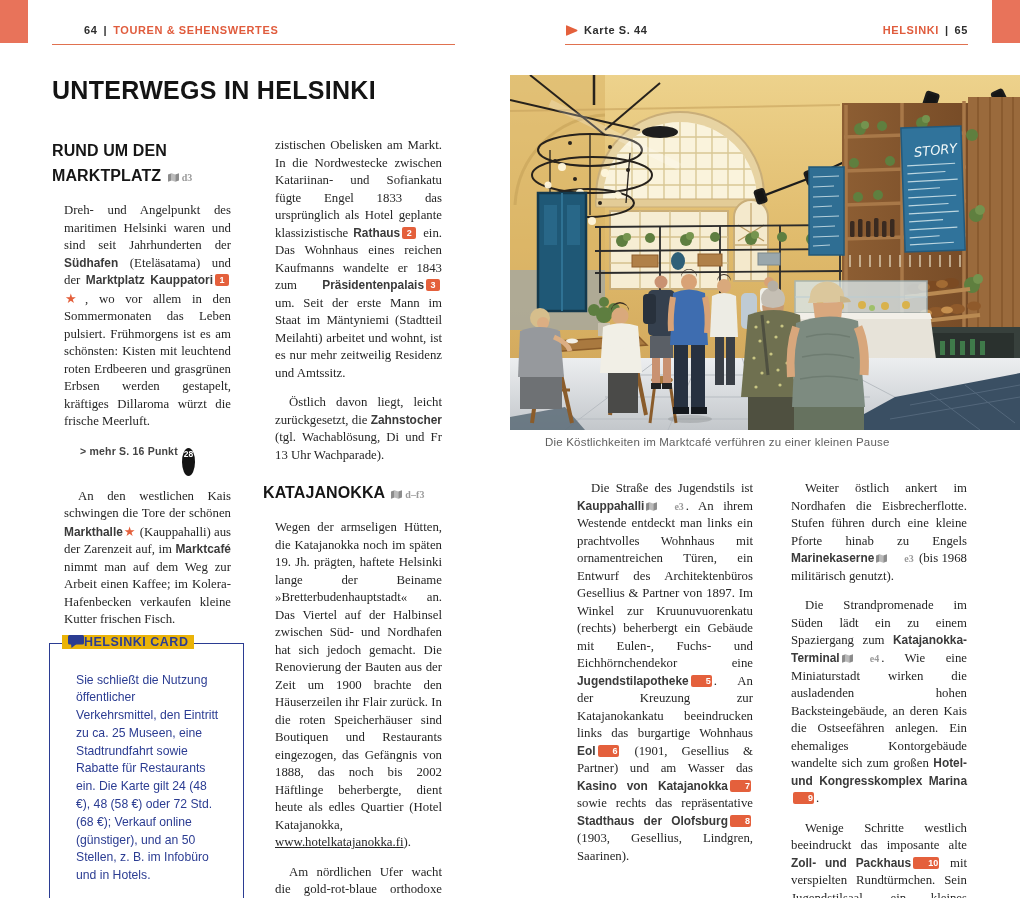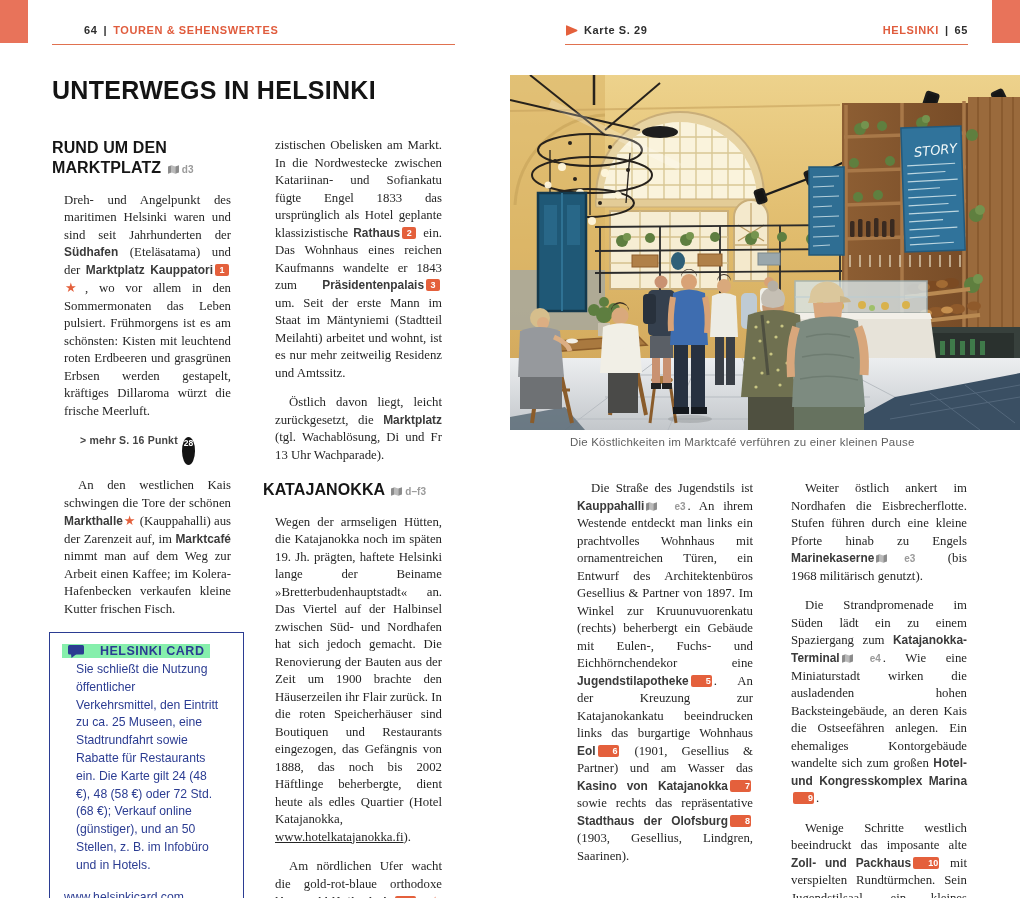--- a/index.html
+++ b/index.html
@@ -26,57 +26,57 @@
   .title{position:absolute;left:52px;top:76px;margin:0;
          font-family:"Liberation Sans",sans-serif;font-weight:700;
          font-size:25px;letter-spacing:.3px;color:#141414;}
   
   .col{position:absolute;}
   .col1L{left:52px;top:138px;width:191px;}
   .col2L{left:263px;top:125px;width:191px;}
   .col1R{left:565px;top:468px;width:200px;}
   .col2R{left:779px;top:468px;width:200px;}
   .h3{margin:0 0 10px 0;font-family:"Liberation Sans",sans-serif;font-weight:700;
-      font-size:16px;line-height:20px;letter-spacing:.1px;color:#161616;}
+      font-size:16px;line-height:25px;letter-spacing:.1px;color:#161616;}
   .h3.mt{margin-top:16px;}
   .body{margin:12px;font-size:12.8px;line-height:17.5px;text-align:justify;
         text-justify:inter-word;color:#262626;}
   .body.ind{text-indent:14px;}
   .rt{}
   .rb{font-family:"Liberation Sans",sans-serif;font-weight:700;font-size:11.9px;color:#3a3a3a;}
   .ru{text-decoration:underline;}
   .rn{font-family:"Liberation Sans",sans-serif;font-weight:700;font-size:10.5px;
       color:#444;letter-spacing:.2px;margin-left:28px;}
   .note{margin:2px 0 3px 0;text-align:left;line-height:16px;}
   .badge{display:inline-block;min-width:12px;height:12px;line-height:12.5px;padding:0 1px;
          border-radius:2px;background:#E4603C;color:#fff;text-align:center;
          font-family:"Liberation Sans",sans-serif;font-weight:700;font-size:9px;
          vertical-align:1px;margin:0 2px;}
   .dark-badge{display:inline-block;width:13px;height:28px;line-height:13.5px;border-radius:50%;
          background:#141414;color:#fff;text-align:center;
          font-family:"Liberation Sans",sans-serif;font-weight:700;font-size:8.5px;
          vertical-align:-2px;margin:0 1px;}
   .star{color:#E4603C;font-family:"DejaVu Sans",sans-serif;font-size:13px;margin:0 1px;}
   .mapref{display:inline-flex;align-items:center;gap:3px;vertical-align:-1px;margin:0 2px;}
-  .mr-t{font-family:Liberation Sans, sans-serif;font-weight:700;font-size:10px;color:#9a9a9a;}
+  .mr-t{font-family:Liberation Serif, serif;font-weight:700;font-size:10px;color:#9a9a9a;}
   
   .card{position:relative;margin-top:14px;margin-left:-3px;width:167px;
         border:1.5px solid #2B3C92;padding:16px 12px 13px 14px;background:#fff;}
-  .card-title{position:absolute;top:-9px;left:12px;background:#86efac;padding:0 6px;
-        display:flex;align-items:center;gap:16px;color:#2B3C92;
+  .card-title{position:absolute;top:-9px;left:12px;background:#eab308;padding:0 6px;
+        display:flex;align-items:center;gap:0;color:#2B3C92;
         font-family:"Liberation Sans",sans-serif;font-weight:700;font-size:12.5px;
-        letter-spacing:.5px;white-space:nowrap;margin-top:20px;}
+        letter-spacing:.5px;white-space:nowrap;}
   .card-body{margin:12px;font-family:"Liberation Sans",sans-serif;font-size:12.2px;
         line-height:17.8px;color:#2B3C92;text-align:left;}
   .card-link{display:inline-block;margin-top:1px;font-family:"Liberation Sans",sans-serif;
         font-size:12.2px;color:#2B3C92;text-decoration:underline;cursor:pointer;}
   
   .photo{position:absolute;left:510px;top:75px;width:510px;height:355px;margin:0;}
   .photo svg{display:block;}
-  .caption{position:absolute;left:570px;top:436px;font-family:"Liberation Sans",sans-serif;
+  .caption{position:absolute;left:545px;top:436px;font-family:"Liberation Sans",sans-serif;
         font-size:11.5px;letter-spacing:.2px;color:#5f5f5f;}
 </style>
 </head>
 <body>
 
 <div>
 
   <div class="corner left"></div>
   <div class="corner right"></div>
 
@@ -85,21 +85,21 @@
     <span>|</span>
     <span class="accent">TOUREN &amp; SEHENSWERTES</span>
   </header>
   <div class="rule rule-left"></div>
 
   <header class="hdr hdr-right">
     <span class="grp">
       <svg class="arrow-ic" width="13" height="11" viewBox="0 0 13 11">
         <path d="M1,1 Q1,0 2,0.4 L12,4.8 Q13,5.5 12,6.2 L2,10.6 Q1,11 1,10 Z" fill="#E4603C"></path>
       </svg>
-      <span>Karte S. 29</span>
+      <span>Karte S. 44</span>
     </span>
     <span class="grp">
       <span class="accent">HELSINKI</span>
       <span>|</span>
       <span>65</span>
     </span>
   </header>
   <div class="rule rule-right"></div>
 
   <h1 class="title">UNTERWEGS IN HELSINKI</h1>
@@ -128,21 +128,21 @@
         </svg>
         <span>HELSINKI CARD</span>
       </div>
       <p class="card-body">Sie schließt die Nutzung öffentlicher Verkehrsmittel, den Eintritt zu ca. 25 Museen, eine Stadtrundfahrt sowie Rabatte für Restaurants ein. Die Karte gilt 24 (48 €), 48 (58 €) oder 72 Std. (68 €); Verkauf online (günstiger), und an 50 Stellen, z. B. im Infobüro und in Hotels.</p>
       <a class="card-link">www.helsinkicard.com</a>
     </aside>
   </div>
 
   <div class="col col2L">
     <p class="body"><span class="rt">zistischen Obelisken am Markt. In die Nordwestecke zwischen Katariinan- und Sofiankatu fügte Engel 1833 das ursprünglich als Hotel geplante klassizistische </span><span class="rb">Rathaus</span><span class="badge">2</span><span class="rt"> ein. Das Wohnhaus eines reichen Kaufmanns wandelte er 1843 zum </span><span class="rb">Präsidentenpalais</span><span class="badge">3</span><span class="rt"> um. Seit der erste Mann im Staat im Mäntyniemi (Stadtteil Meilahti) arbeitet und wohnt, ist es nur mehr zeitweilig Residenz und Amtssitz.</span></p>
-    <p class="body ind"><span class="rt">Östlich davon liegt, leicht zurückgesetzt, die </span><span class="rb">Marktplatz</span><span class="rt"> (tgl. Wachablösung, Di und Fr 13 Uhr Wachparade).</span></p>
+    <p class="body ind"><span class="rt">Östlich davon liegt, leicht zurückgesetzt, die </span><span class="rb">Zahnstocher</span><span class="rt"> (tgl. Wachablösung, Di und Fr 13 Uhr Wachparade).</span></p>
     <h3 class="h3 mt">
       <span>KATAJANOKKA</span>
       <span class="mapref">
           <svg width="11" height="9" viewBox="0 0 11 9">
             <polygon points="0,1.5 3.6,0.2 3.6,7.5 0,8.8" fill="#8C8C8C"></polygon>
             <polygon points="3.6,0.2 7.3,1.5 7.3,8.8 3.6,7.5" fill="#BBBBBB"></polygon>
             <polygon points="7.3,1.5 11,0.2 11,7.5 7.3,8.8" fill="#8C8C8C"></polygon>
           </svg>
           <span class="mr-t">d–f3</span>
         </span>

